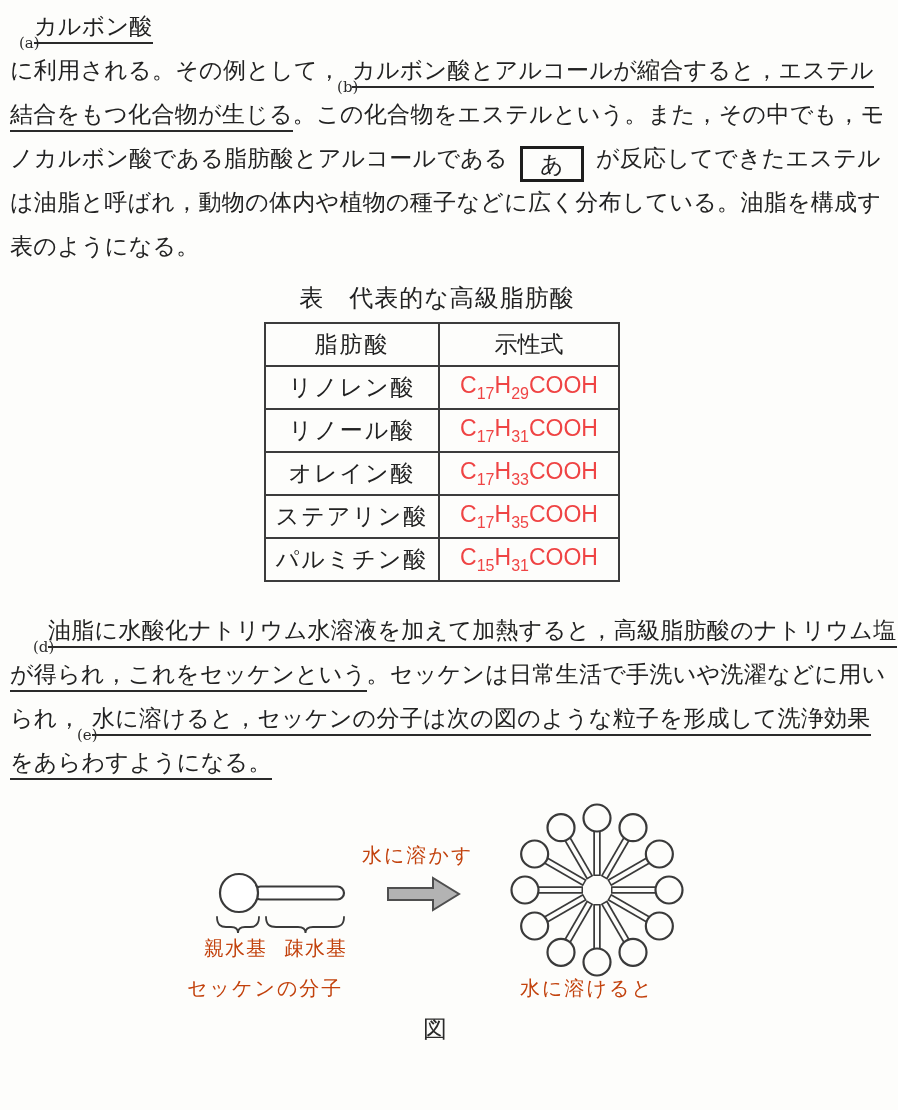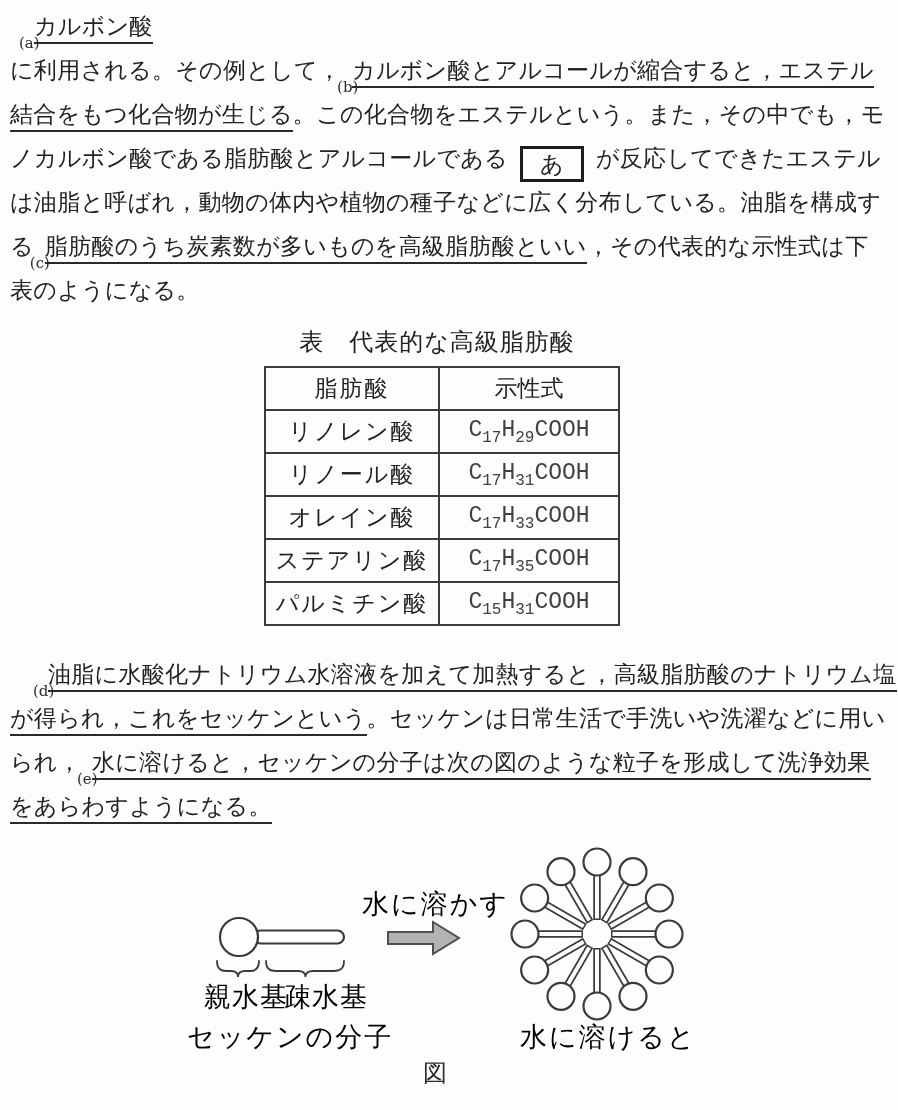--- a/index.html
+++ b/index.html
@@ -57,31 +57,31 @@
     border:2px solid #3c3c3c;
     font-weight:normal;
     height:41px;
     font-size:23px;
     text-align:center;
     padding:0;
   }
   table.fat th.c1,table.fat td.c1{width:172px;letter-spacing:2px;border-radius:17px;}
   table.fat th.c2,table.fat td.c2{width:178px;}
   td.chem{
-    font-family:Liberation Mono, monospace;
+    font-family:Liberation Sans, sans-serif;
     font-size:25px;letter-spacing:0;
-    color:#404040;
+    color:#ef4444;
   }
   td.chem sub{font-size:16px;}
   
   .figure{position:relative;height:266px;margin-top:0;}
   .fig-abs{position:absolute;}
   .fig-label{
-    font-size:27px;letter-spacing:1px;
-    color:#000000;white-space:nowrap;
+    font-size:20px;letter-spacing:1px;
+    color:#c2410c;white-space:nowrap;
   }
   .fig-caption-row{
     position:absolute;left:0;top:229px;width:850px;
     text-align:center;font-size:24px;color:#2a2a2a;
   }
   svg{display:block;}
 </style>
 </head>
 <body>
 
@@ -91,21 +91,20 @@
     <div class="line indent1"><span class="seg u"><span>カルボン酸</span><span class="marker">(a)</span></span></div>
 
     <div class="line"><span class="seg">に利用される。その例として，</span><span class="seg u gap"><span>カルボン酸とアルコールが縮合すると，エステル</span><span class="marker">(b)</span></span></div>
 
     <div class="line"><span class="seg u"><span>結合をもつ化合物が生じる</span></span><span class="seg">。この化合物をエステルという。また，その中でも，モ</span></div>
 
     <div class="line"><span class="seg">ノカルボン酸である脂肪酸とアルコールである</span><span class="ansbox">あ</span><span class="seg">が反応してできたエステル</span></div>
 
     <div class="line"><span class="seg">は油脂と呼ばれ，動物の体内や植物の種子などに広く分布している。油脂を構成す</span></div>
 
-    <div class="line"><span class="seg">る</span><span class="seg u gap"><span>脂肪酸のうち炭素数が多いものを高級脂肪酸といい</span><span class="marker">(c)</span></span><span class="seg">，その代表的な示性式は下</span></div>
 
     <div class="line"><span class="seg">表のようになる。</span></div>
   </div>
 
   <div class="table-section">
     <div class="table-title">表　代表的な高級脂肪酸</div>
     <table class="fat">
       <thead>
         <tr>
           <th class="c1">脂肪酸</th>

